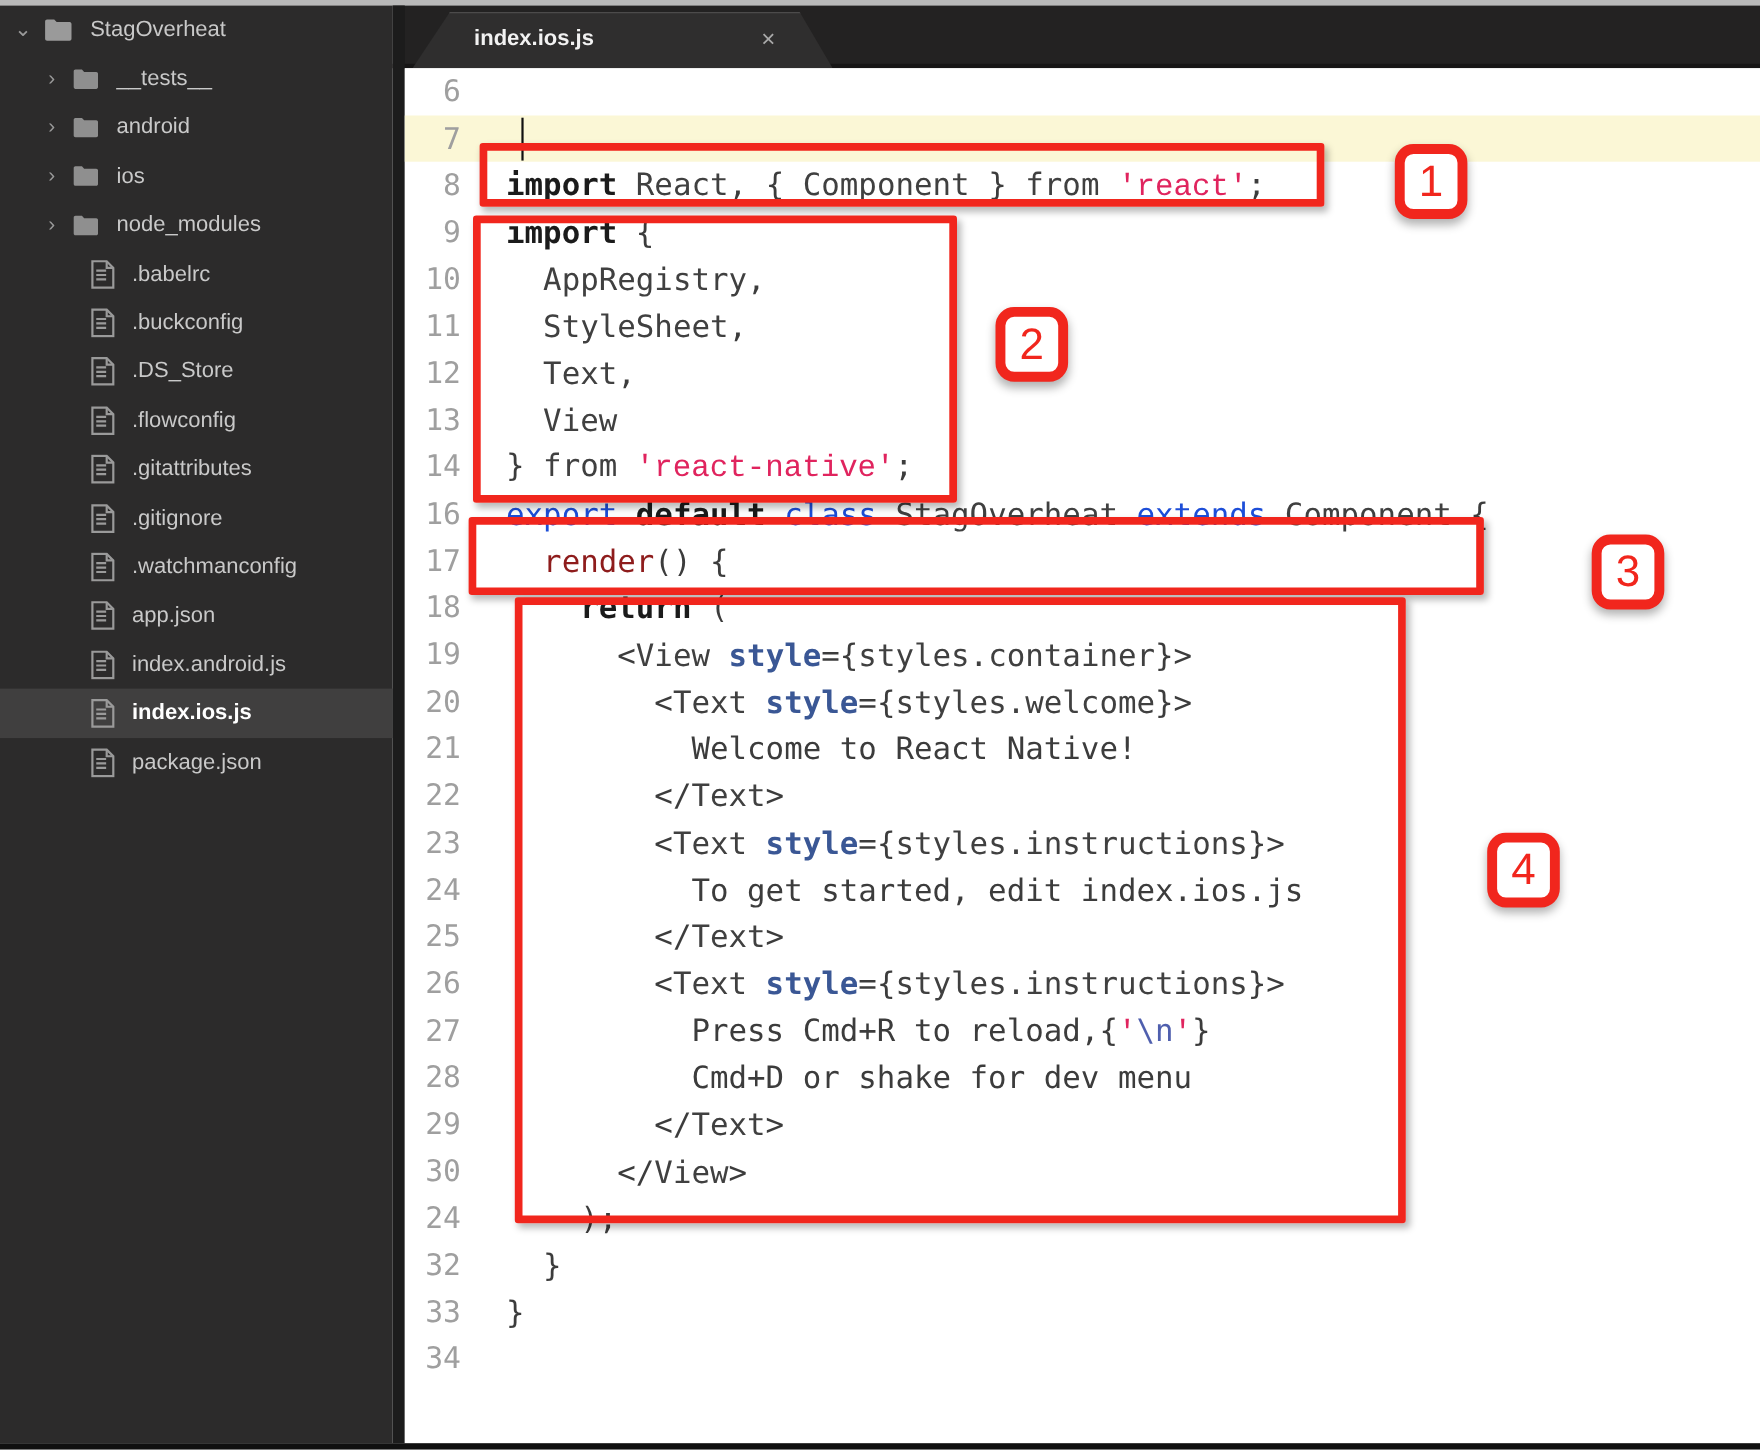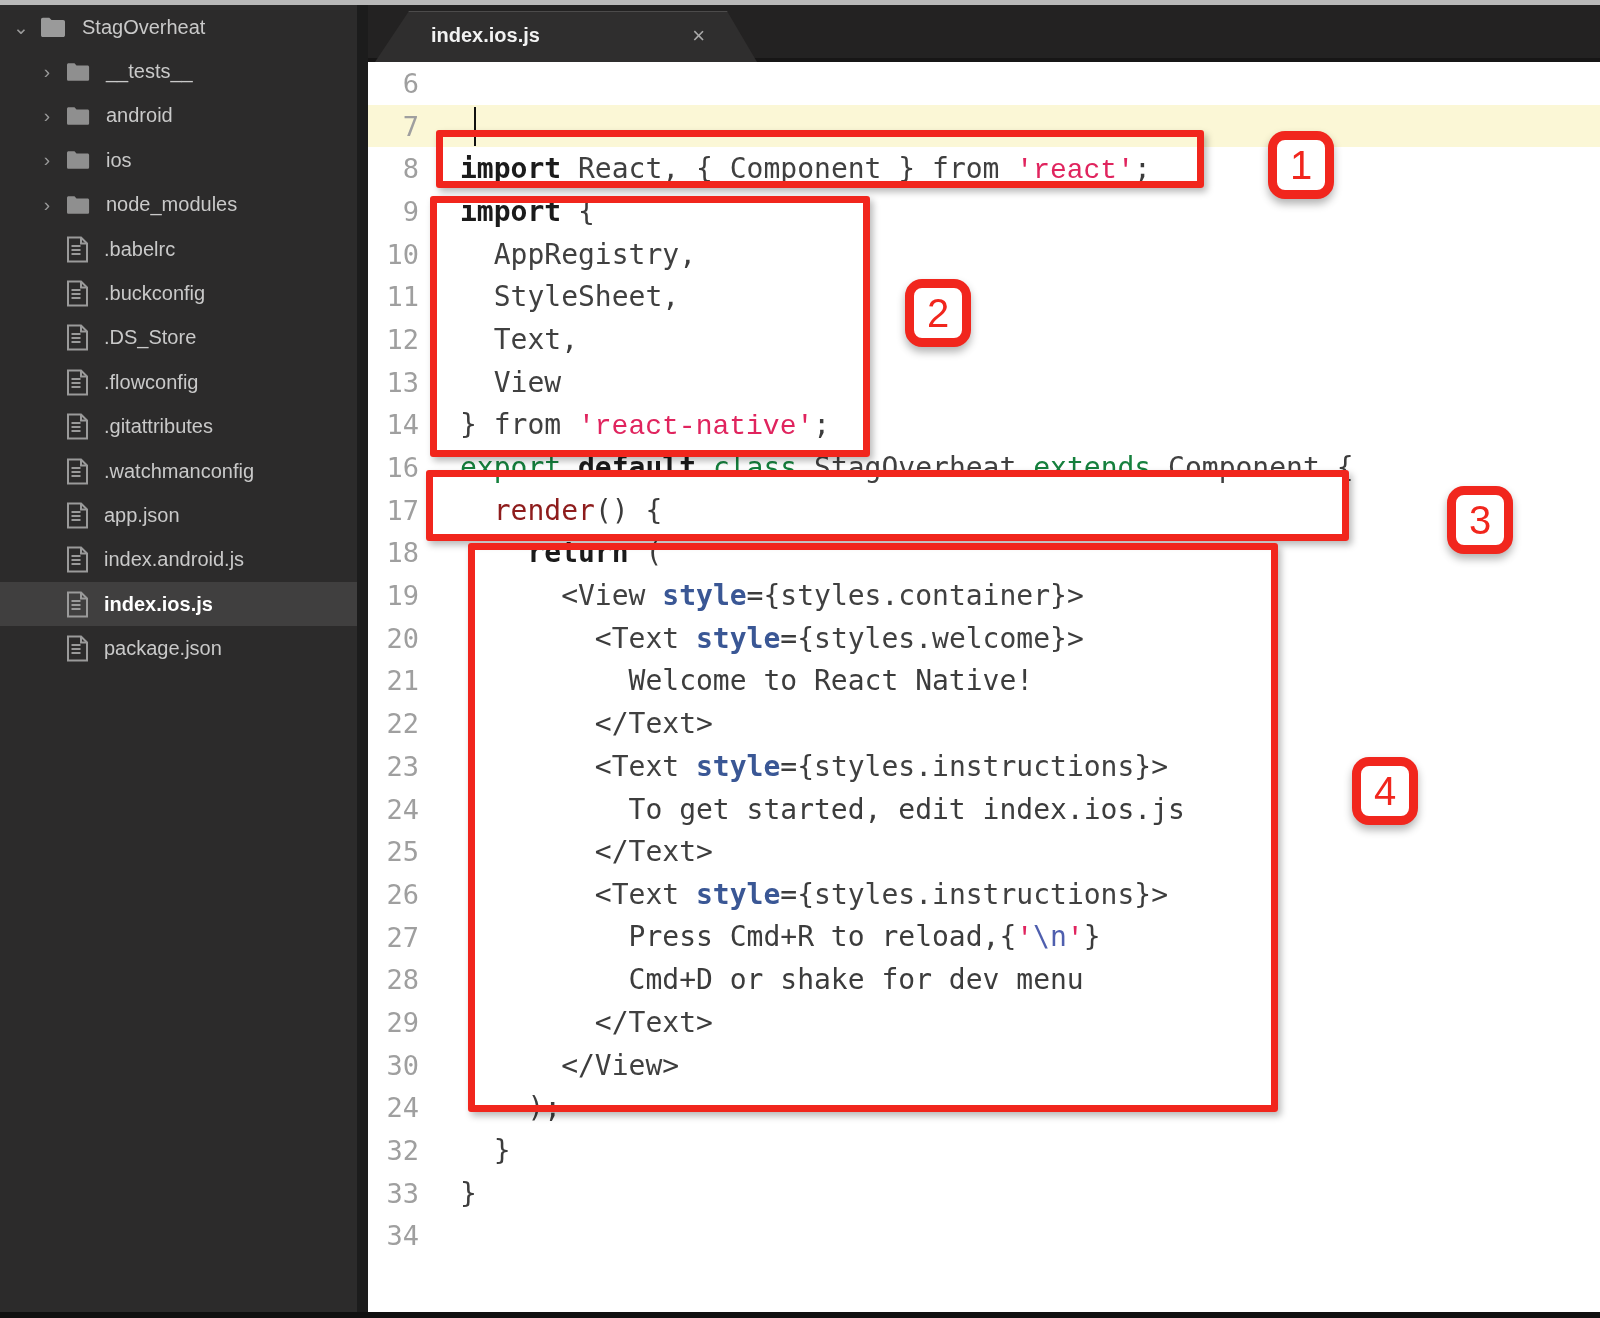--- a/index.html
+++ b/index.html
@@ -11,21 +11,21 @@
 
   
   .sidebar{position:absolute;left:0;top:5px;width:357px;height:1307px;background:#2c2b2b;overflow:hidden;}
   .tree-row{position:relative;height:44.4px;display:flex;align-items:center;color:#c9c9c9;font-size:20px;}
   .tree-row.selected{background:#403f3f;color:#ffffff;font-weight:600;}
   .tree-row .chev{width:26px;text-align:center;color:#9a9a9a;font-size:19px;flex:0 0 auto;}
   .tree-row .ticon{display:flex;align-items:center;margin-left:6px;flex:0 0 auto;}
   .tree-row .tlabel{margin-left:15px;white-space:nowrap;}
   .row-root{padding-left:8px;}
   .row-folder{padding-left:34px;}
-  .row-file{padding-left:60px;}
+  .row-file{padding-left:76px;}
 
   
   .tabbar{position:absolute;left:357px;top:5px;width:1243px;height:57px;background:#232222;border-bottom:4px solid #171616;box-sizing:border-box;}
   .tab{position:absolute;left:18px;top:6px;width:382px;height:51px;background:#2f2e2e;
        clip-path:polygon(34px 0%, calc(100% - 30px) 0%, 100% 100%, 0% 100%);
        box-shadow:inset 0 1px 0 #4c4b4b;}
   .tab-label{position:absolute;left:56px;top:13px;color:#f2f2f2;font-size:20px;font-weight:600;}
   .tab-close{position:absolute;right:52px;top:12px;color:#a9a9a9;font-size:22px;cursor:pointer;}
 
   
@@ -33,21 +33,21 @@
   .editor{position:absolute;left:368px;top:62px;width:1232px;height:1250px;background:#ffffff;
           font-family:"DejaVu Sans Mono",monospace;font-size:28px;}
   .cl{display:flex;height:42.7px;align-items:center;white-space:pre;}
   .cl.cur{background:#fbf7d6;}
   .ln{flex:0 0 51px;text-align:right;color:#9f9f9f;font-size:27px;}
   .ct{padding-left:41px;}
   .caret{position:absolute;left:474px;top:107px;width:2px;height:39px;background:#111;}
 
   
   .kw{font-weight:bold;color:#1b1b1b;}
-  .kw2{color:#15803d;}
+  .kw2{color:#1d4ed8;}
   .pl{color:#3c3c3c;}
   .id{color:#404040;}
   .str{color:#e0245e;font-family:Liberation Mono, monospace;}
   .fn{color:#8e1c1c;}
   .attr{font-weight:bold;color:#3a5795;}
   .esc{color:#4f5fae;}
 
   
   .abox{position:absolute;border:7px solid #f1261d;box-sizing:border-box;border-radius:3px;
         box-shadow:3px 4px 7px rgba(0,0,0,0.28);pointer-events:none;}
@@ -160,20 +160,30 @@
         </div>
         <div class="tree-row row-file">
           <span class="ticon">
             <svg width="23" height="27" viewBox="0 0 23 27">
               <path fill="none" stroke="#9a9a9a" stroke-width="2" d="M2 1.5h13l6 6v18H2z"></path>
               <path fill="none" stroke="#9a9a9a" stroke-width="2" d="M15 1.5v6h6"></path>
               <path stroke="#9a9a9a" stroke-width="2" d="M5.5 10h9M5.5 14h9M5.5 18h9"></path>
             </svg>
           </span>
           <span class="tlabel">.gitattributes</span>
+        </div>
+        <div class="tree-row row-file">
+          <span class="ticon">
+            <svg width="23" height="27" viewBox="0 0 23 27">
+              <path fill="none" stroke="#9a9a9a" stroke-width="2" d="M2 1.5h13l6 6v18H2z"></path>
+              <path fill="none" stroke="#9a9a9a" stroke-width="2" d="M15 1.5v6h6"></path>
+              <path stroke="#9a9a9a" stroke-width="2" d="M5.5 10h9M5.5 14h9M5.5 18h9"></path>
+            </svg>
+          </span>
+          <span class="tlabel">.gitignore</span>
         </div>
         <div class="tree-row row-file">
           <span class="ticon">
             <svg width="23" height="27" viewBox="0 0 23 27">
               <path fill="none" stroke="#9a9a9a" stroke-width="2" d="M2 1.5h13l6 6v18H2z"></path>
               <path fill="none" stroke="#9a9a9a" stroke-width="2" d="M15 1.5v6h6"></path>
               <path stroke="#9a9a9a" stroke-width="2" d="M5.5 10h9M5.5 14h9M5.5 18h9"></path>
             </svg>
           </span>
           <span class="tlabel">.watchmanconfig</span>

